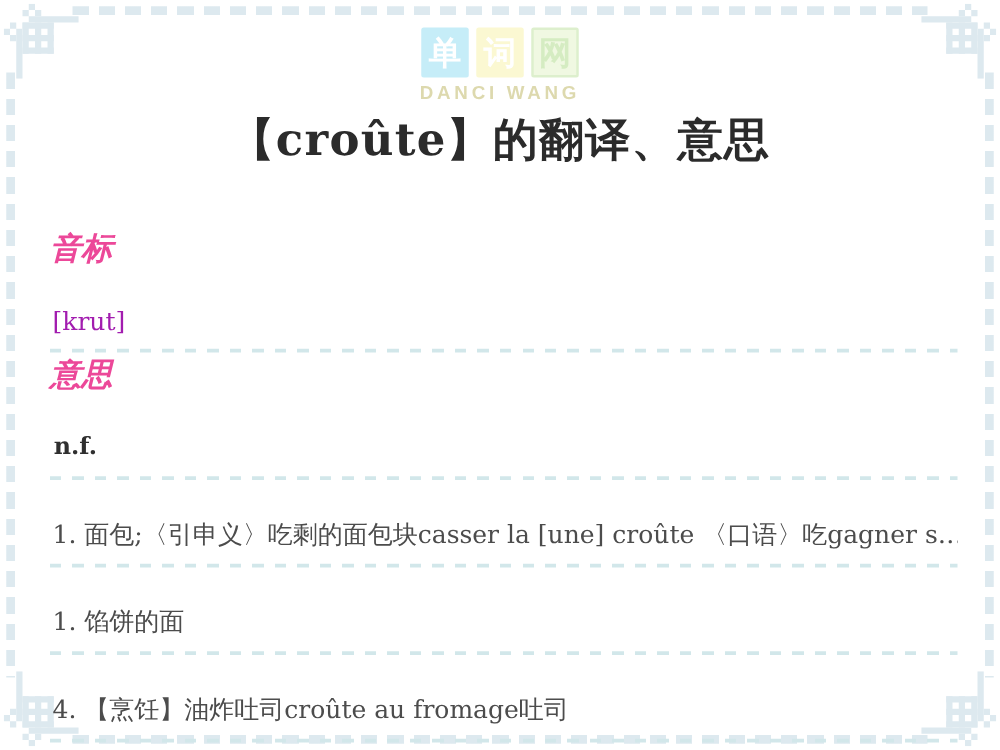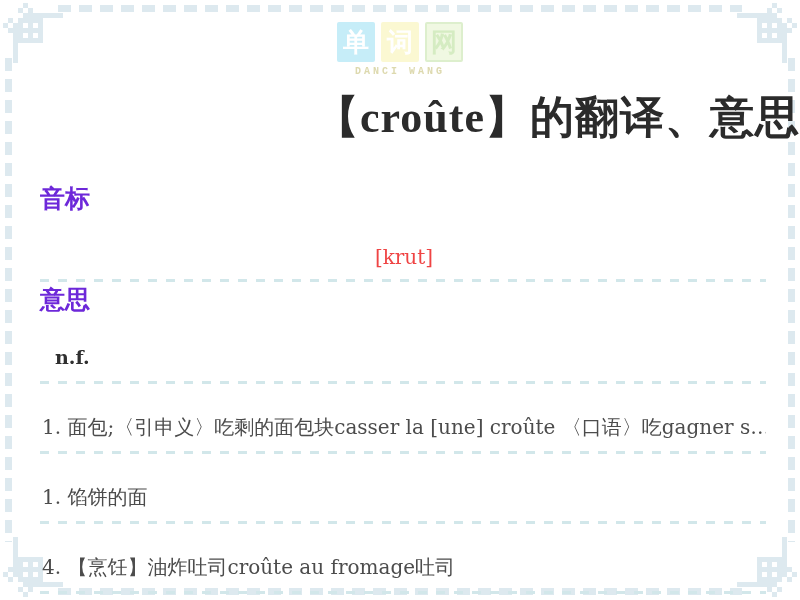--- a/index.html
+++ b/index.html
@@ -22,35 +22,35 @@
 
   
   .logo { position:absolute; top:22px; left:0; right:0; text-align:center; }
   .logo-squares { display:flex; justify-content:center; gap:6px; }
   .logo-sq { width:38px; height:40px; display:flex; align-items:center; justify-content:center;
     font-weight:bold; font-size:26px; color:#ffffff; border-radius:2px;
     font-family:"DejaVu Sans","Liberation Sans",sans-serif; }
   .logo-sq.s1 { background:#c6edf8; }
   .logo-sq.s2 { background:#fbf8d2; }
   .logo-sq.s3 { background:#f0f8e2; border:2px solid #ddefcd; color:#d5ecc2; }
-  .logo-caption { margin-top:4px; font-size:10px; letter-spacing:3px; color:#ddd9ae;
-    font-family:Liberation Mono, monospace; font-weight:bold; }
+  .logo-caption { margin-top:4px; font-size:15px; letter-spacing:3px; color:#ddd9ae;
+    font-family:Liberation Sans, sans-serif; font-weight:bold; }
 
   
-  .title { position:absolute; top:88px; left:0; right:0; text-align:right;
-    font-size:44px; font-weight:bold; color:#2b2b2b; letter-spacing:1px;font-family:Liberation Serif, serif; }
+  .title { position:absolute; top:88px; left:0; right:0; text-align:center;
+    font-size:36px; font-weight:bold; color:#2b2b2b; letter-spacing:1px; }
 
   
   .content { position:absolute; top:182px; left:40px; right:34px; }
-  .sec-heading { font-size:25px; font-weight:bold; color:#6d28d9; }
-  .phonetic-value { margin-top:30px; margin-left:2px; font-size:20px; color:#ef4444;text-align:center; }
+  .sec-heading { font-size:25px; font-weight:bold; color:#ec4899;font-style:italic; }
+  .phonetic-value { margin-top:30px; margin-left:2px; font-size:20px; color:#a21caf; }
   .sep { margin-top:10px; height:3px;
     background:repeating-linear-gradient(90deg,#d2e7ea 0 9px,transparent 9px 18px); }
   .sec-heading.meaning { margin-top:1px; }
-  .pos { margin-top:30px; margin-left:15px; font-size:19px; font-weight:bold; color:#2f2f2f; }
+  .pos { margin-top:30px; margin-left:3px; font-size:19px; font-weight:bold; color:#2f2f2f; }
   .sep.after-pos { margin-top:13px; }
   .def-item { margin-top:30px; margin-left:2px; font-size:20px; color:#4c4c4c; line-height:26px;
     white-space:nowrap; overflow:hidden; }
   .sep.after-item { margin-top:11px; }
 </style>
 </head>
 <body>
 
 <div class="page">
 

